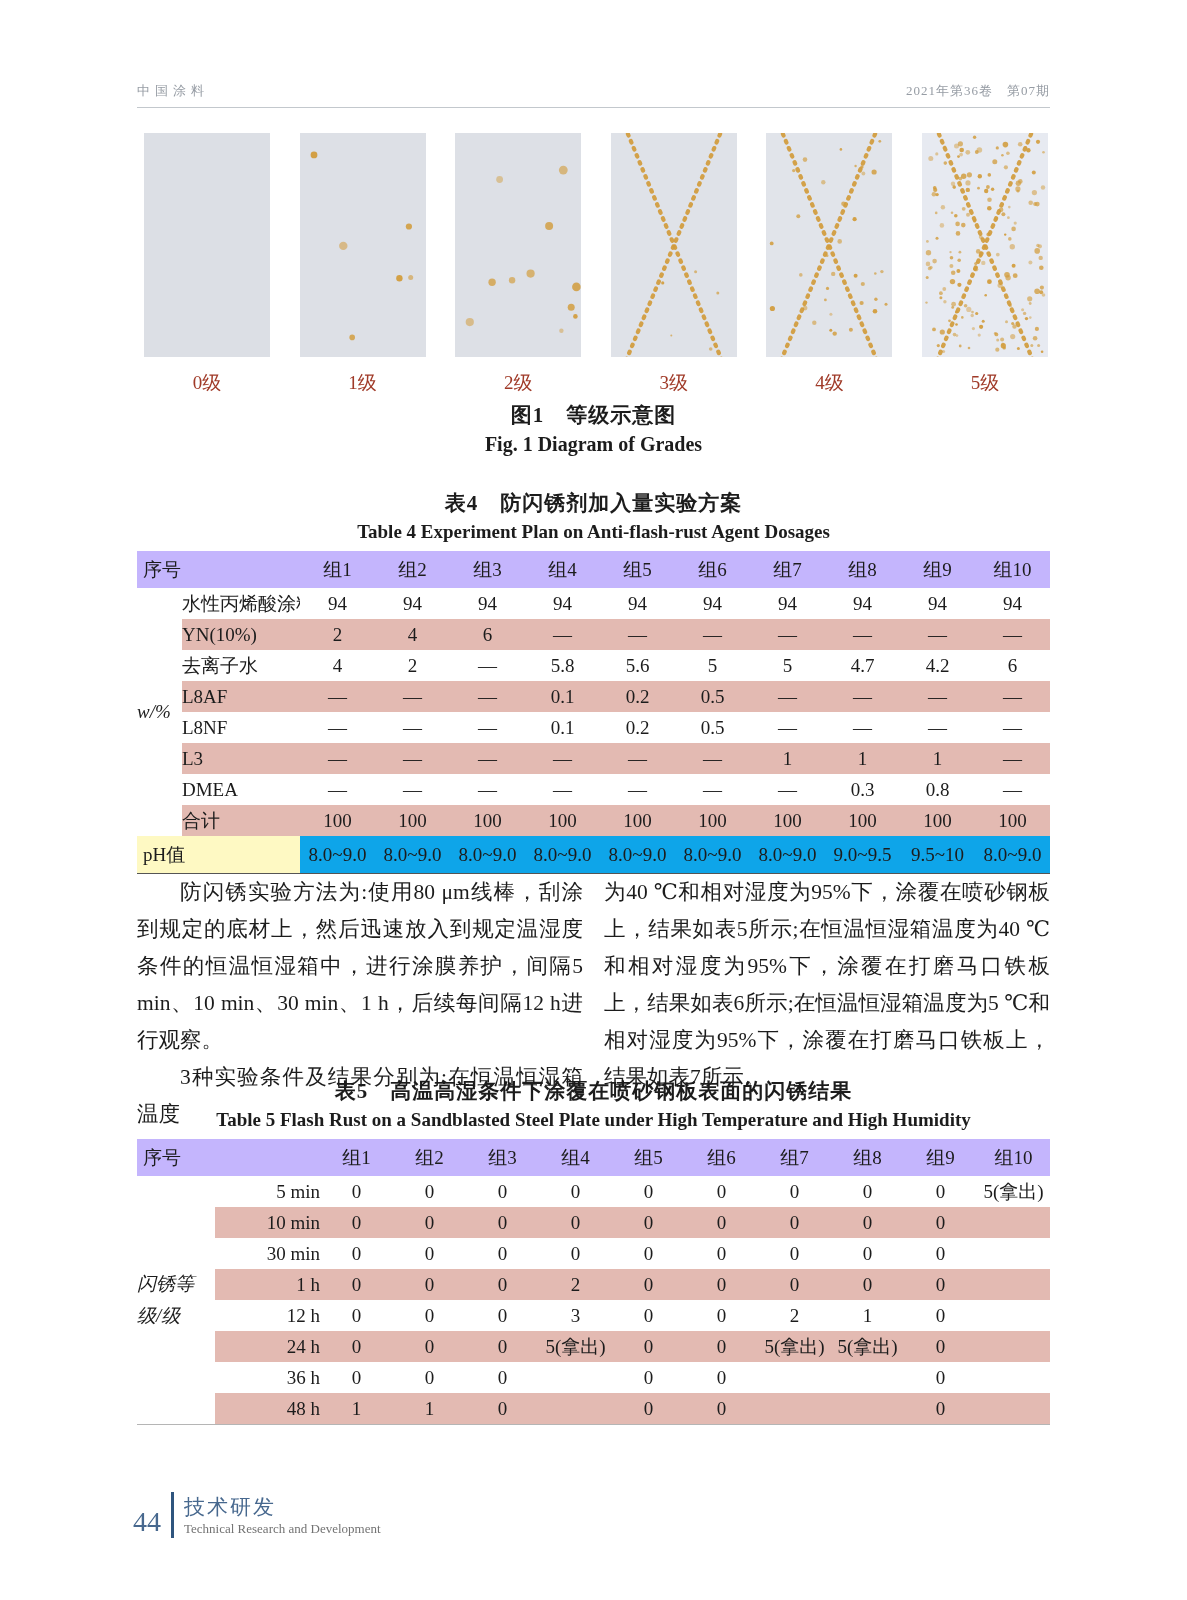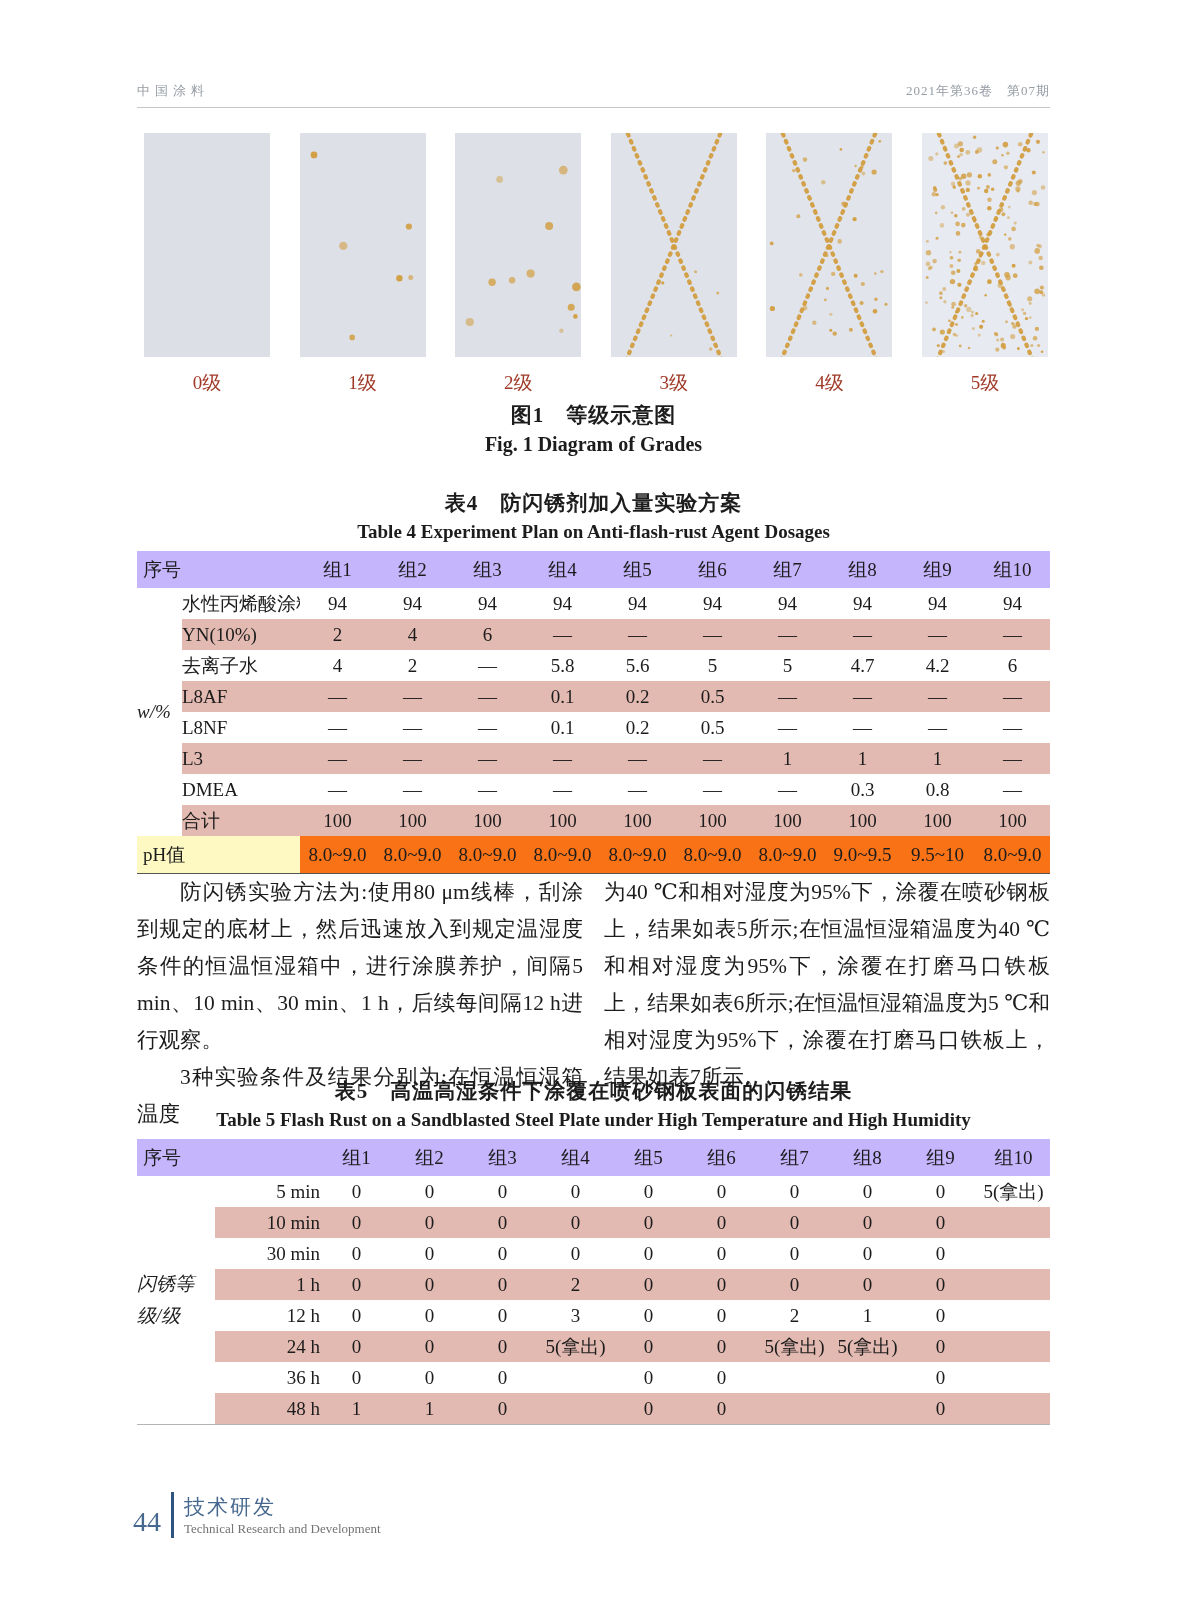--- a/index.html
+++ b/index.html
@@ -33,21 +33,21 @@
   table.datatbl{border-collapse:collapse;width:913px;table-layout:fixed;margin-top:8px;}
   table.datatbl td{height:31px;padding:0;text-align:center;font-size:19px;vertical-align:middle;overflow:hidden;white-space:nowrap;}
   table.datatbl tr.hrow td{background:#c4b5fd;height:37px;}
   table.datatbl td.h-first{text-align:left;padding-left:6px;}
   table.datatbl tr.stripe td{background:#e3bab2;}
   table.datatbl td.unit-cell{background:#ffffff;text-align:left;font-style:italic;font-size:19px;}
   table.datatbl td.name-cell{text-align:left;}
   table.datatbl td.side-cell{background:#ffffff;text-align:left;font-size:19px;line-height:32px;white-space:normal;vertical-align:middle;font-style:italic;}
   table.datatbl td.time-cell{text-align:right;padding-left:12px;}
   #table4 td.ph-label{background:#d59a90;text-align:left;padding-left:6px;height:37px;}
-  #table4 tr.ph-row td{background:#f97316;}
+  #table4 tr.ph-row td{background:#0ea5e9;}
   #table4 tr.ph-row td.ph-label{background:#fef9c3;}
   #table4{border-bottom:1.5px solid #555;}
   #table5{border-bottom:1.5px solid #b5b5b5;}
   
   .bodytext{position:absolute;left:137px;top:874px;width:913px;display:flex;gap:21px;}
   .col{flex:1;font-size:21.5px;line-height:37px;text-align:justify;}
   .col p{margin:0;}
   .col p.ind{text-indent:2em;}
   
   .footer{position:absolute;left:133px;top:1492px;display:flex;align-items:flex-end;}

